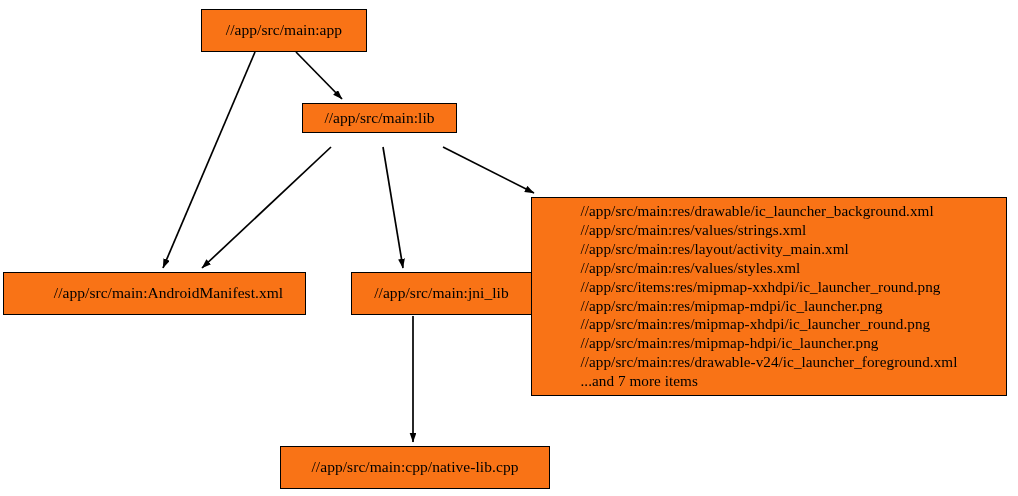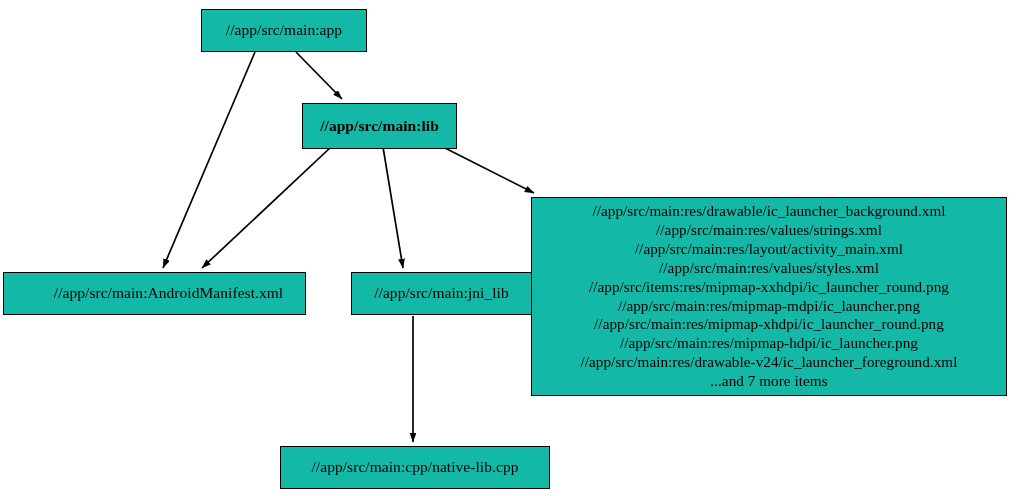--- a/index.html
+++ b/index.html
@@ -21,36 +21,35 @@
     left: 0;
     top: 0;
     width: 1018px;
     height: 496px;
     pointer-events: none;
   }
   .node {
     position: absolute;
     box-sizing: border-box;
     border: 1px solid #000000;
-    background: #14b8a6;
+    background: #f97316;
     display: flex;
     align-items: center;
     justify-content: center;
-    text-align: center;
     color: #000000;
     white-space: nowrap;
   }
   .node-label {
     font-size: 15.5px;
     line-height: 1.08;
     letter-spacing: 0.05px;
   }
   
   #node-app        { left: 201px; top: 9px;   width: 166px; height: 43px; }
-  #node-lib        { left: 302px; top: 103px; width: 155px; height: 46px; font-weight: bold; }
+  #node-lib        { left: 302px; top: 103px; width: 155px; height: 30px; }
   #node-manifest   { left: 3px;   top: 272px; width: 303px; height: 43px; padding-left: 28px; }
   #node-jni        { left: 325px; top: 272px; width: 181px; height: 43px; margin-left: 26px; }
   #node-cpp        { left: 280px; top: 446px; width: 270px; height: 43px; }
   #node-resources  { left: 531px; top: 197px; width: 476px; height: 199px;
                      align-items: center; }
   #node-resources .node-label {
     font-size: 15.2px;
     line-height: 1.245;
     white-space: normal;
   }

